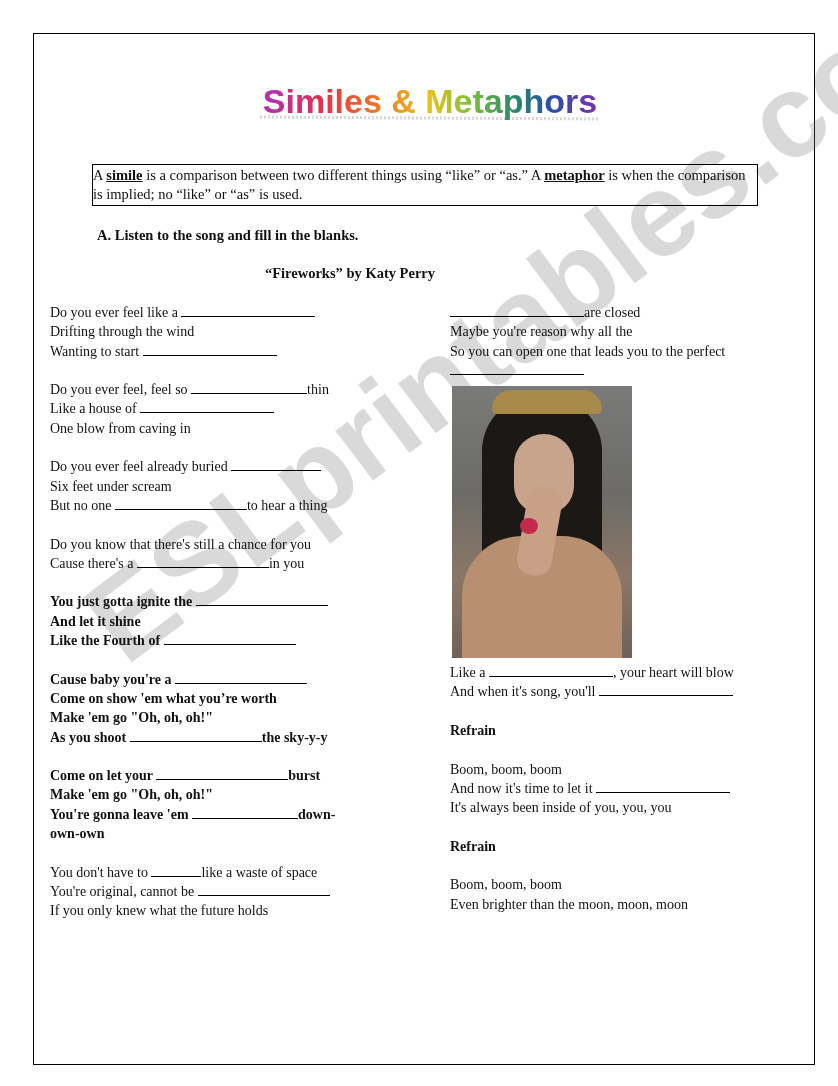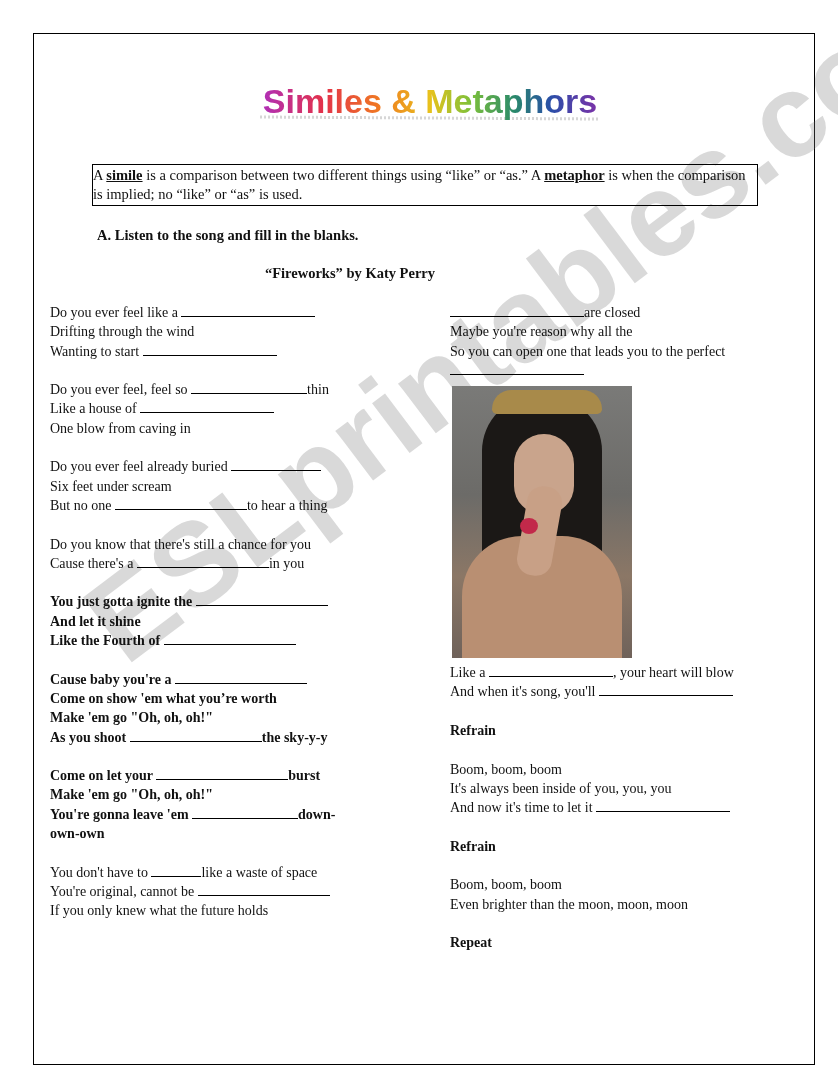--- a/index.html
+++ b/index.html
@@ -122,22 +122,21 @@
       <div class="face"></div>
       <div class="hand"></div>
       <div class="ring"></div>
   </div>
   <div class="line"><span>Like a</span> <span class="blank" style="width:124px"></span><span>, your heart will blow</span></div>
   <div class="line"><span>And when it's song, you'll</span> <span class="blank" style="width:134px"></span></div>
   <div class="gap"></div>
   <div class="line bold">Refrain</div>
   <div class="gap"></div>
   <div class="line">Boom, boom, boom</div>
+  <div class="line"><span>And now it's time to let it</span> <span class="blank" style="width:134px"></span></div>
   <div class="line">It's always been inside of you, you, you</div>
-  <div class="line"><span>And now it's time to let it</span> <span class="blank" style="width:134px"></span></div>
   <div class="gap"></div>
   <div class="line bold">Refrain</div>
   <div class="gap"></div>
   <div class="line">Boom, boom, boom</div>
   <div class="line">Even brighter than the moon, moon, moon</div>
   <div class="gap"></div>
-  <div class="line bold">Repeat</div>
 </div>
 
 </body></html>

